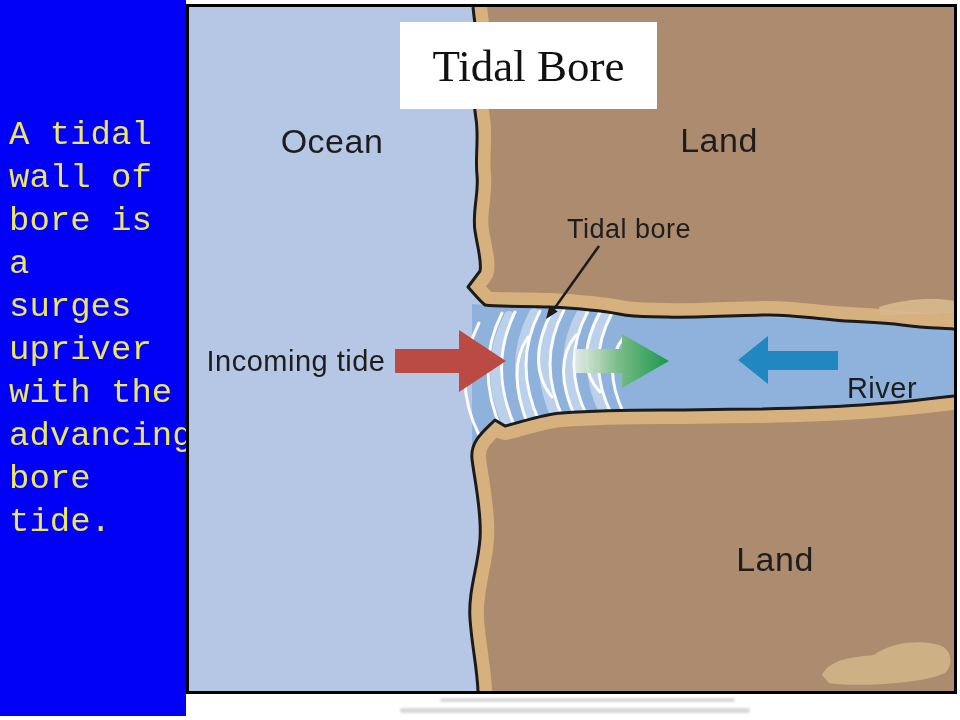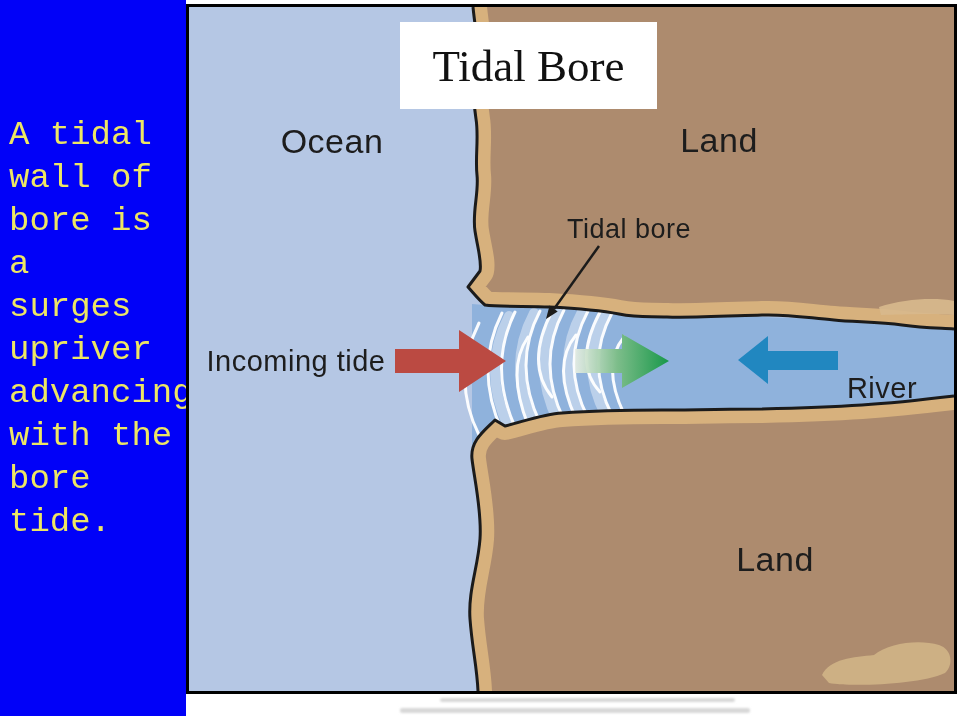--- a/index.html
+++ b/index.html
@@ -42,22 +42,22 @@
 <body>
 
 <div class="blue-strip"></div>
 
 <div class="caption">
     <div class="caption-line">A tidal</div>
     <div class="caption-line">wall of</div>
     <div class="caption-line">bore is a</div>
     <div class="caption-line">surges</div>
     <div class="caption-line">upriver</div>
+    <div class="caption-line">with the</div>
     <div class="caption-line">advancing</div>
-    <div class="caption-line">with the</div>
     <div class="caption-line">bore tide.</div>
   </div>
 
 <div class="panel">
 
   <svg width="765" height="684" viewBox="0 0 765 684">
     <defs>
       <linearGradient id="greenGrad" gradientUnits="userSpaceOnUse" x1="386" y1="354" x2="480" y2="354">
         <stop offset="0" stop-color="#e9efe5" stop-opacity="0.9"></stop>
         <stop offset="0.45" stop-color="#7dbd8a"></stop>

